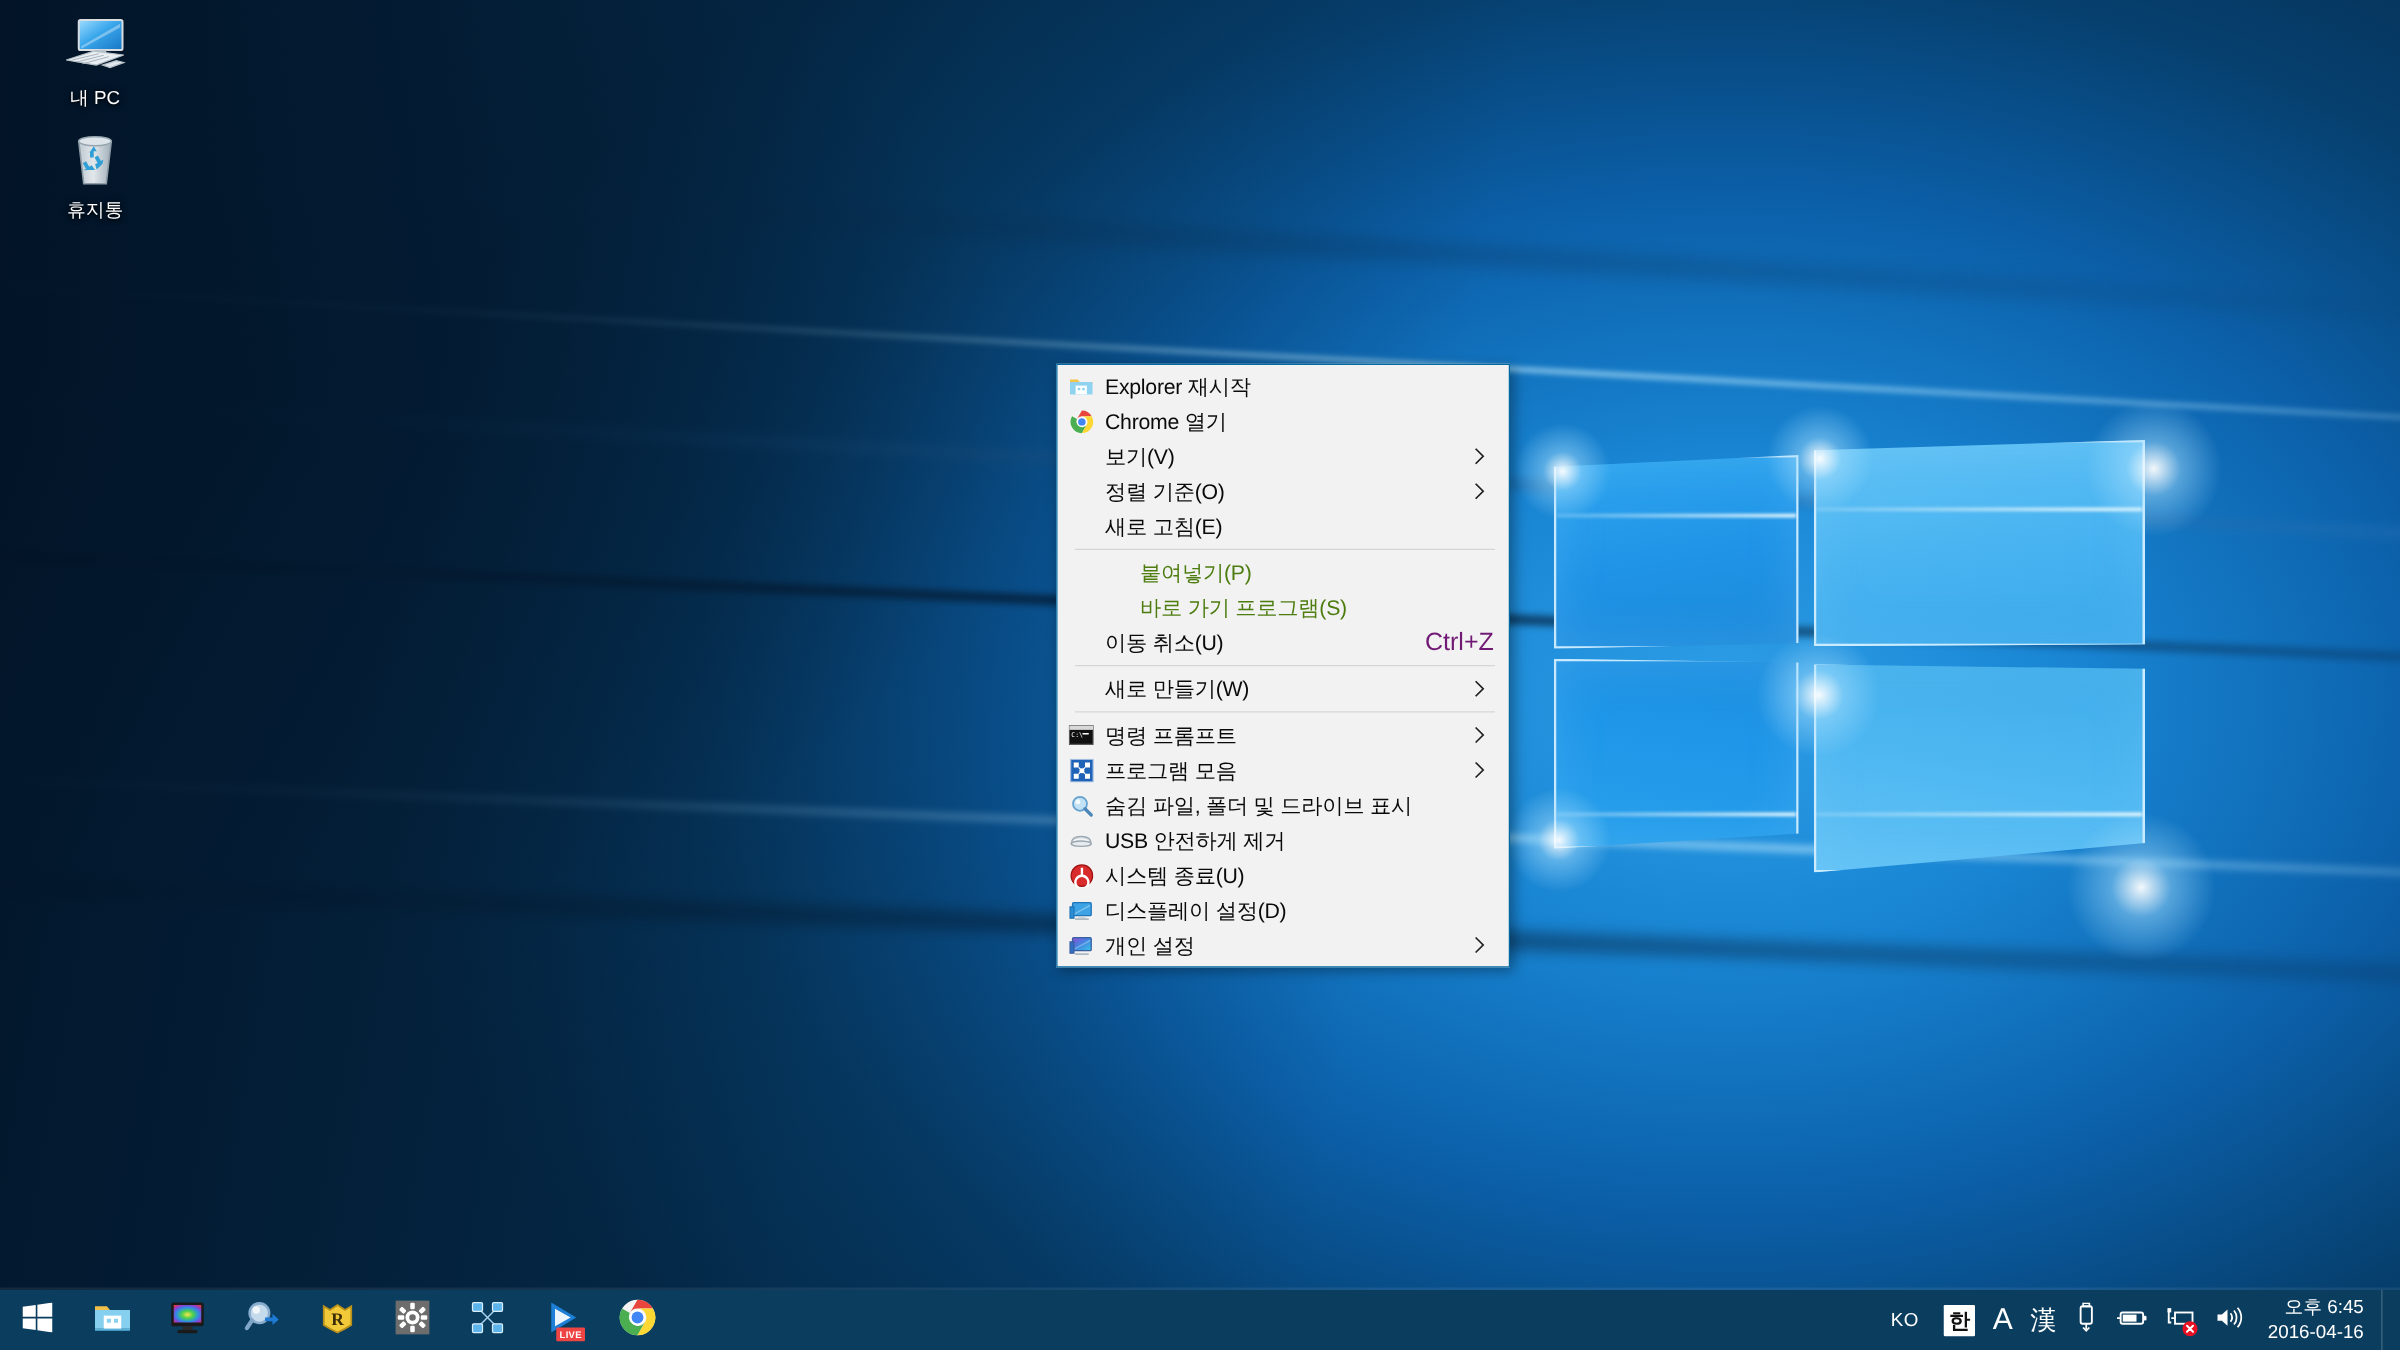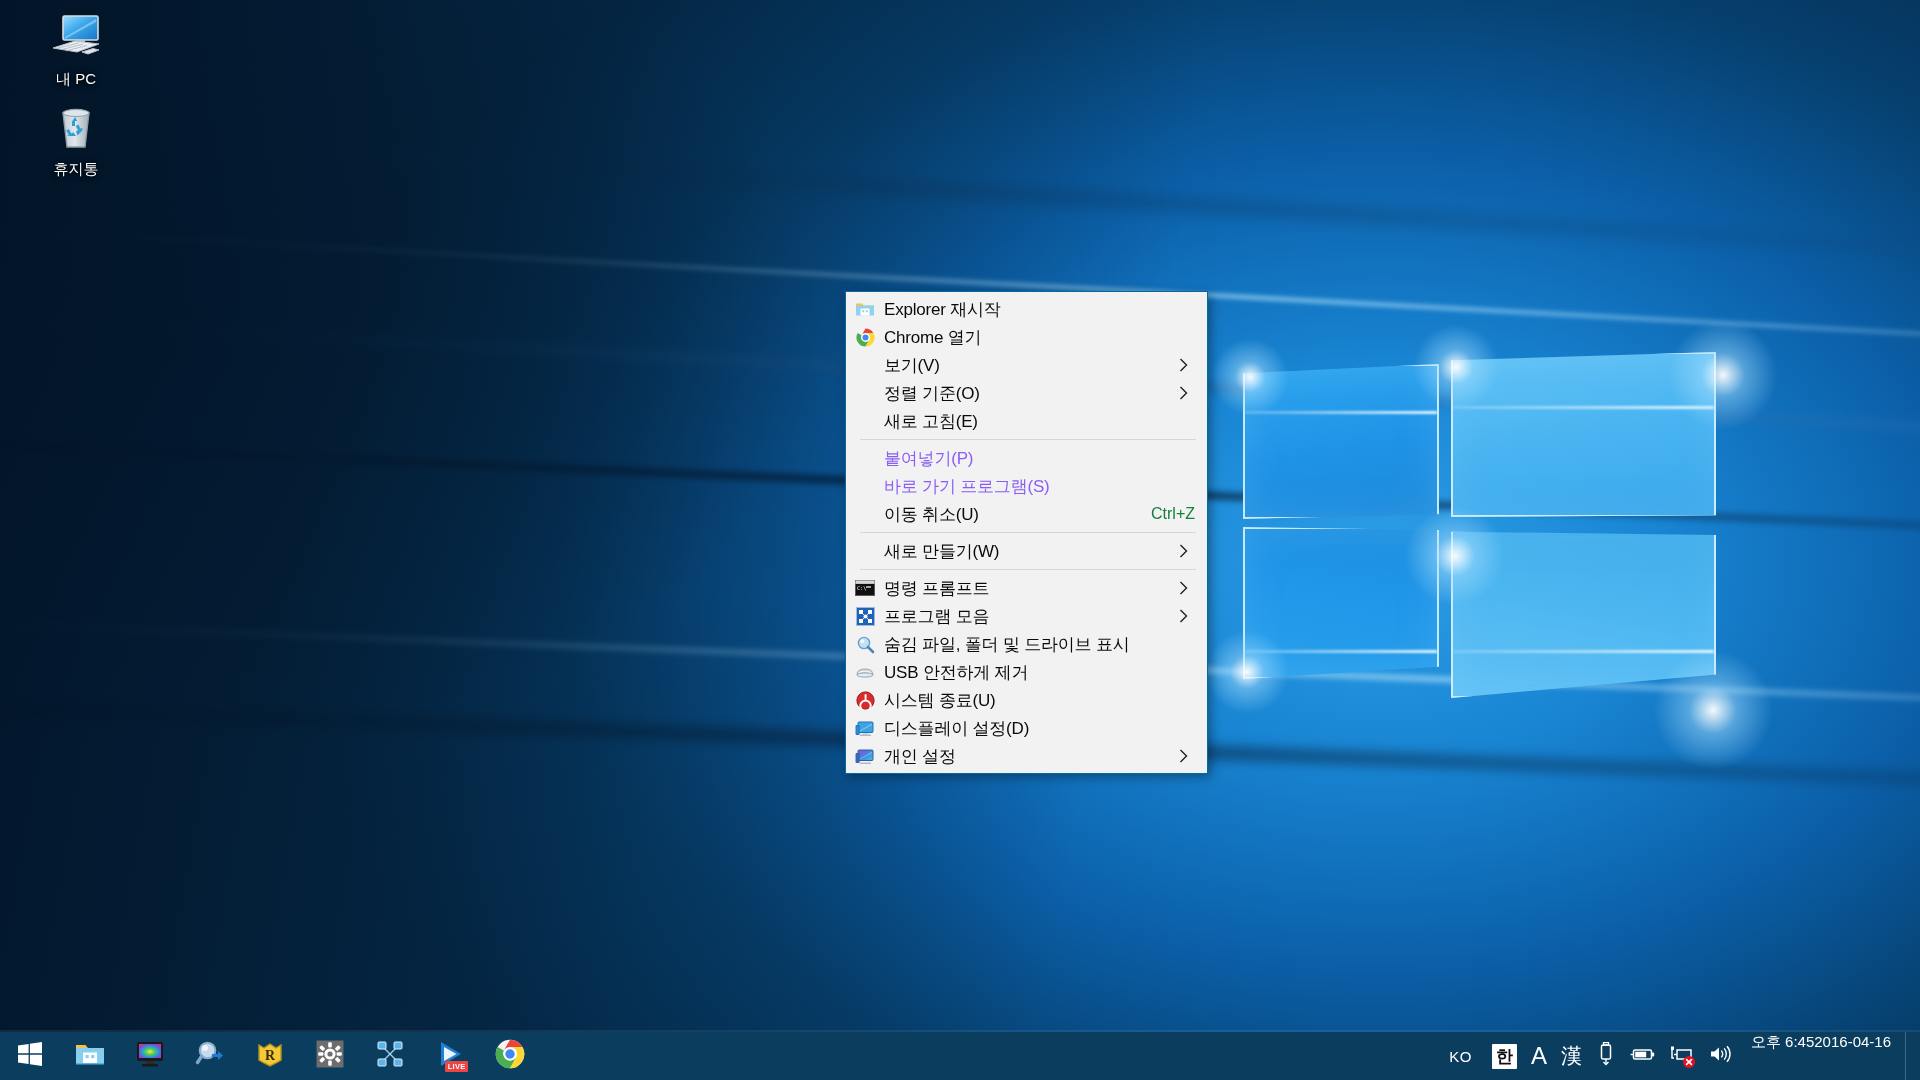--- a/index.html
+++ b/index.html
@@ -118,24 +118,24 @@
   .mi {
     position:relative; display:flex; align-items:center;
     height:28px; padding:0 12px 0 0; cursor:default;
     white-space:nowrap;
   }
   .mi .ic {
     width:38px; min-width:38px; height:28px;
     display:flex; align-items:center; justify-content:center;
   }
   .mi .txt { flex:1 1 auto; letter-spacing:-.2px; }
-  .mi .accel { color:#15803d; font-size:16px; padding-left:14px; }
+  .mi .accel { color:#701a75; font-size:20px; padding-left:14px; }
   .mi .arrow { width:16px; min-width:16px; text-align:center; }
   .mi .arrow svg { display:block; }
-  .mi.disabled { color:#8b5cf6; }
+  .mi.disabled { color:#4d7c0f;margin-left:28px; }
   .msep { height:1px; background:#d6d6d6; margin:4px 11px 4px 14px; }
 
   
   #taskbar {
     position:absolute; left:0; bottom:0; width:1920px; height:48px;
     background:#0b3d5e;
     display:flex; align-items:center;
     z-index:60;
   }
   #taskbar::before{
@@ -159,21 +159,21 @@
   #ime-han {
     background:#fff; color:#111; font-size:17px; font-weight:bold;
     width:25px; height:25px; display:flex; align-items:center; justify-content:center;
     border-radius:1px;
   }
   #ime-a   { font-size:24px; }
   #ime-hanja { font-size:21px; }
   #clock {
     text-align:right; color:#fff; font-size:15px; line-height:20px;
     padding:0 14px 0 10px; height:48px;
-    display:flex; justify-content:center; cursor:default;
+    display:flex; flex-direction:column; justify-content:center; cursor:default;
   }
   #show-desktop { width:9px; height:48px; border-left:1px solid rgba(255,255,255,.22); }
 </style>
 </head>
 <body>
 
 <div id="desktop">
   <div class="wp-base"></div>
   <div class="streak s6"></div>
   <div class="streak s1"></div>

